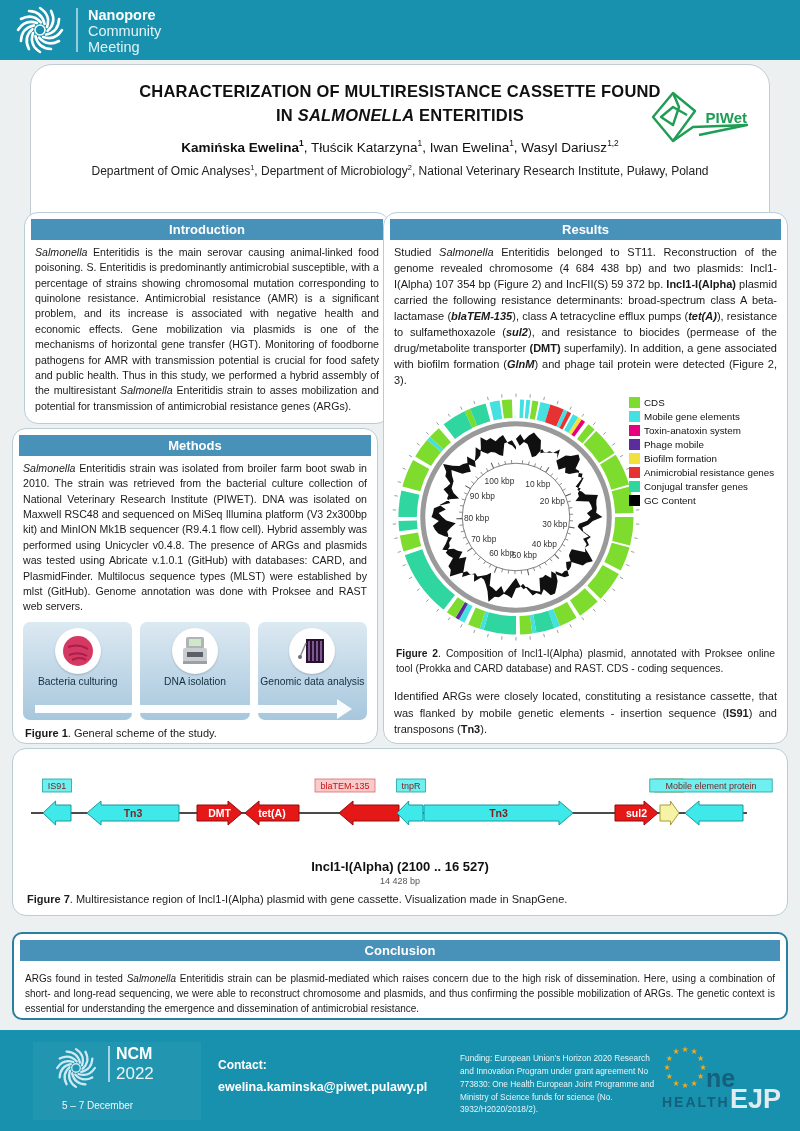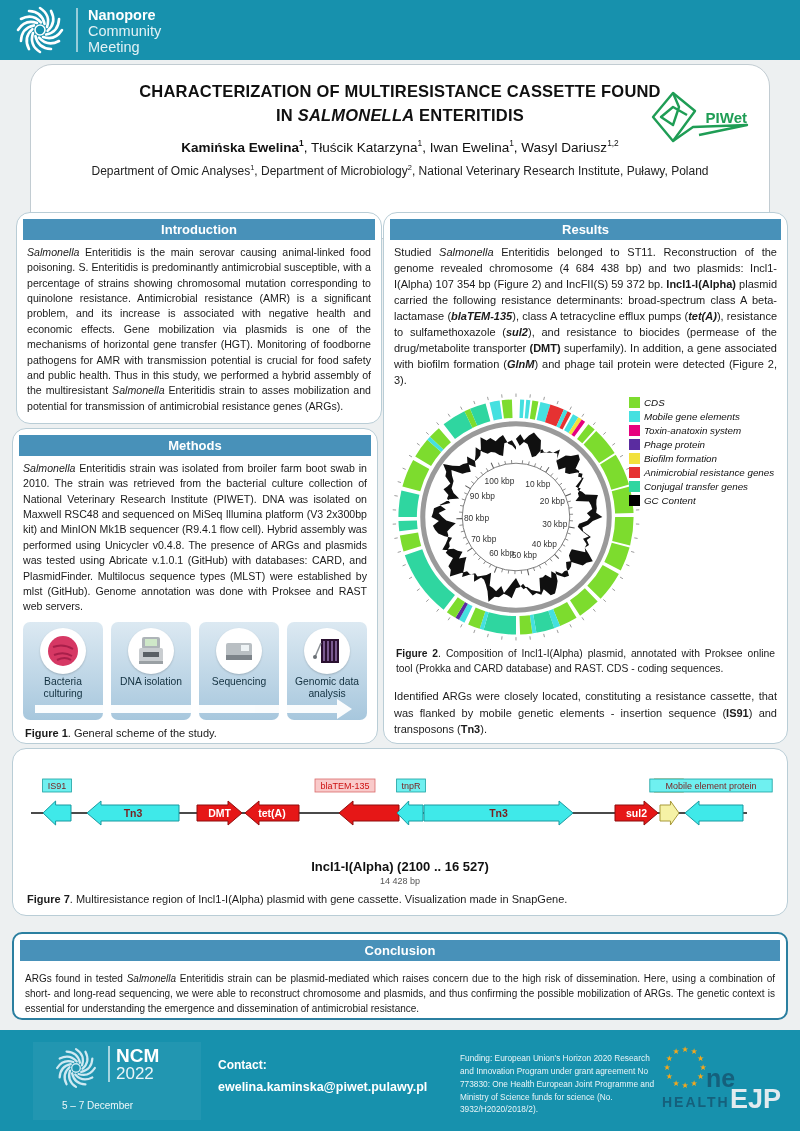--- a/index.html
+++ b/index.html
@@ -22,60 +22,60 @@
   .authors{margin-top:10px;font-size:13.5px;color:#111;}
   .affiliations{margin-top:9px;font-size:12px;color:#222;}
   .piwet{position:absolute;right:14px;top:20px;width:108px;height:72px;}
   .piwet-label{position:absolute;right:8px;top:24px;font-size:15px;font-weight:700;color:#1f9d55;}
 
   
   .box{position:absolute;background:#fff;border:1.5px solid #b9cdd6;border-radius:14px;box-sizing:border-box;overflow:hidden;}
   .sec-bar{margin:6px 6px 0 6px;background:#4891b9;color:#fff;font-weight:700;text-align:center;
            font-size:13px;height:21px;line-height:21px;}
   .body-text{margin:5px 10px 0 10px;font-size:10.6px;line-height:1.45;text-align:justify;color:#1a1a1a;}
-  .intro-box{left:16px;top:212px;width:366px;height:212px;}
+  .intro-box{left:24px;top:212px;width:366px;height:212px;}
   .methods-box{left:12px;top:428px;width:366px;height:316px;}
   .results-box{left:383px;top:212px;width:405px;height:532px;}
 
   
   .fig1{position:relative;margin:7px 10px 0 10px;height:98px;display:flex;gap:8px;}
   .fig1-step{flex:1;border-radius:7px;background:linear-gradient(#dce9f2,#a7c7dd);text-align:center;position:relative;}
   .fig1-circle{width:46px;height:46px;border-radius:50%;background:#fff;margin:6px auto 2px auto;
                display:flex;align-items:center;justify-content:center;box-shadow:0 1px 2px rgba(0,0,0,.18);}
   .fig1-label{font-size:10.3px;color:#12303f;line-height:1.2;padding:0 2px;}
   .fig1-arrow{position:absolute;left:12px;right:30px;bottom:7px;height:8px;background:#fff;opacity:.95;}
   .fig1-arrow:after{content:"";position:absolute;right:-15px;top:-6px;border-left:15px solid #fff;
                     border-top:10px solid transparent;border-bottom:10px solid transparent;}
   .caption{margin:7px 12px 0 12px;font-size:11px;color:#1a1a1a;text-align:left;}
 
   
   .fig2-wrap{position:relative;margin-top:3px;height:252px;}
   .fig2-svg{position:absolute;left:6px;top:0;}
   .legend{position:absolute;right:6px;top:6px;width:152px;}
-  .legend-row{display:flex;align-items:center;gap:4px;margin-bottom:3px;font-style:italic;}
+  .legend-row{display:flex;align-items:center;gap:4px;margin-bottom:3px;}
   .legend-swatch{width:11px;height:11px;flex:0 0 11px;}
   .legend-label{font-size:9.8px;white-space:nowrap;color:#111;}
   .fig2-caption{margin:4px 12px 0 12px;font-size:10.3px;text-align:justify;line-height:1.4;}
   .after-text{margin:12px 10px 0 10px;font-size:11px;line-height:1.5;text-align:justify;}
 
   
   .fig3-box{left:12px;top:748px;width:776px;height:168px;}
   .fig3-svg{position:absolute;left:8px;top:18px;}
   .region-label{position:absolute;left:0;width:100%;top:110px;text-align:center;font-size:13px;font-weight:700;color:#111;}
   .region-bp{position:absolute;left:0;width:100%;top:127px;text-align:center;font-size:9px;color:#555;}
   .fig3-caption{position:absolute;left:14px;top:144px;font-size:11px;}
 
   
   .conclusion-box{left:12px;top:932px;width:776px;height:88px;border:2px solid #2b7fa0;border-radius:10px;}
   .conclusion-box .body-text{font-size:10px;line-height:1.5;margin:10px 11px 0 11px;}
 
   
   .footer{position:absolute;left:0;top:1030px;width:800px;height:101px;background:#1791ad;}
   .ncm-panel{position:absolute;left:33px;top:12px;width:168px;height:78px;background:rgba(255,255,255,.05);}
-  .ncm-title{position:absolute;left:116px;top:16px;font-size:19px;font-weight:700;color:#fff;line-height:1;}
+  .ncm-title{position:absolute;left:116px;top:16px;font-size:16px;font-weight:700;color:#fff;line-height:1;}
   .ncm-year{position:absolute;left:116px;top:35px;font-size:17px;color:rgba(255,255,255,.9);line-height:1;}
   .ncm-dates{position:absolute;left:62px;top:62px;font-size:10px;color:rgba(255,255,255,.92);margin-top:8px;}
   .contact-label{position:absolute;left:218px;top:28px;font-size:12px;font-weight:700;color:#fff;}
   .contact-email{position:absolute;left:218px;top:50px;font-size:12.5px;font-weight:700;color:#fff;}
   .funding{position:absolute;left:460px;top:22px;width:200px;font-size:8.3px;line-height:1.55;color:#eaf5f8;}
   .onehealth{position:absolute;left:658px;top:8px;width:134px;height:86px;}
   .oh-ne{position:absolute;left:48px;top:26px;font-size:25px;font-weight:700;color:#15607c;}
   .oh-health{position:absolute;left:4px;top:56px;font-size:14px;font-weight:700;letter-spacing:2px;color:#15607c;}
   .oh-ejp{position:absolute;left:72px;top:46px;font-size:27px;font-weight:700;color:#e2ebef;}
 </style>
@@ -147,30 +147,20 @@
       <div class="fig1-circle">
         <svg width="36" height="36" viewBox="0 0 36 36">
           <rect x="9" y="4" width="18" height="12" rx="2" fill="#aeb4b8"></rect>
           <rect x="12" y="6" width="12" height="7" fill="#cfe8c8"></rect>
           <rect x="6" y="15" width="24" height="14" rx="2" fill="#c9cdd0"></rect>
           <rect x="10" y="19" width="16" height="5" fill="#5a6065"></rect>
           <rect x="6" y="28" width="24" height="3" fill="#9aa0a4"></rect>
         </svg>
       </div>
       <div class="fig1-label">DNA isolation</div>
-    </div>
-    <div class="fig1-step">
-      <div class="fig1-circle">
-        <svg width="36" height="36" viewBox="0 0 36 36">
-          <rect x="5" y="10" width="26" height="17" rx="2" fill="#b9bfc3"></rect>
-          <rect x="20" y="12" width="8" height="6" fill="#eef3f5"></rect>
-          <rect x="5" y="22" width="26" height="5" fill="#7d848a"></rect>
-        </svg>
-      </div>
-      <div class="fig1-label">Sequencing</div>
     </div>
     <div class="fig1-step">
       <div class="fig1-circle">
         <svg width="36" height="36" viewBox="0 0 36 36">
           <rect x="12" y="6" width="18" height="24" fill="#2a1030"></rect>
           <g fill="#7a5a90">
             <rect x="14" y="8" width="2" height="20"></rect>
               <rect x="18" y="8" width="2" height="20"></rect>
             <rect x="22" y="8" width="2" height="20"></rect>
               <rect x="26" y="8" width="2" height="20"></rect>
@@ -362,21 +352,21 @@
       <div class="legend-row">
           <span class="legend-swatch" style="background: rgb(69, 224, 224);"></span>
           <span class="legend-label">Mobile gene elements</span>
         </div>
       <div class="legend-row">
           <span class="legend-swatch" style="background: rgb(230, 0, 126);"></span>
           <span class="legend-label">Toxin-anatoxin system</span>
         </div>
       <div class="legend-row">
           <span class="legend-swatch" style="background: rgb(90, 44, 160);"></span>
-          <span class="legend-label">Phage protein</span>
+          <span class="legend-label">Phage mobile</span>
         </div>
       <div class="legend-row">
           <span class="legend-swatch" style="background: rgb(242, 225, 60);"></span>
           <span class="legend-label">Biofilm formation</span>
         </div>
       <div class="legend-row">
           <span class="legend-swatch" style="background: rgb(230, 50, 50);"></span>
           <span class="legend-label">Animicrobial resistance genes</span>
         </div>
       <div class="legend-row">

